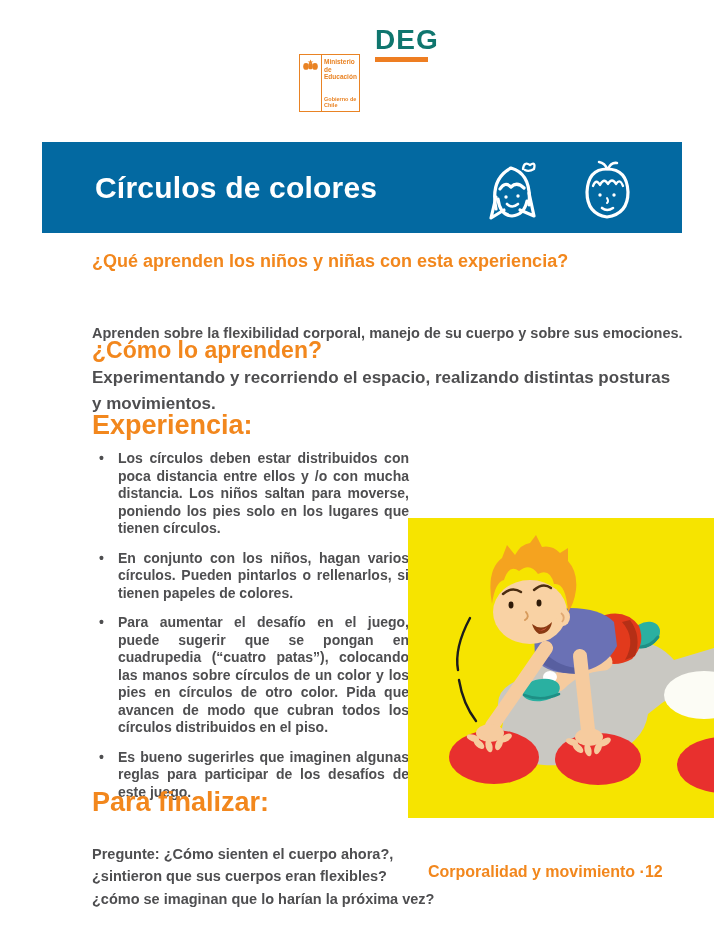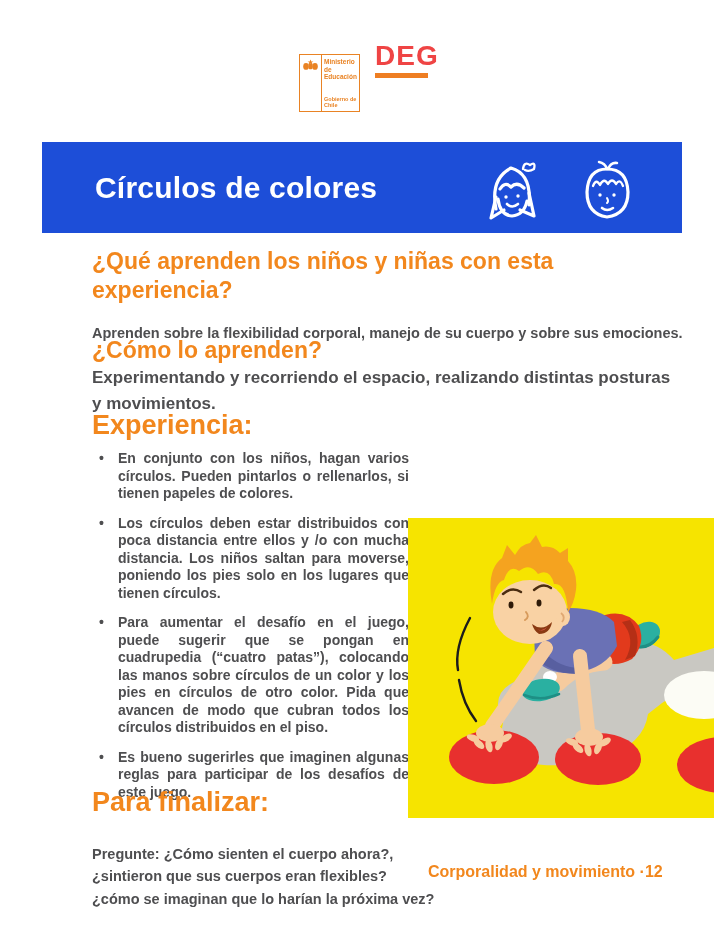--- a/index.html
+++ b/index.html
@@ -10,34 +10,34 @@
   }
   
   .mineduc-box{
     position:absolute;left:299px;top:54px;width:61px;height:58px;
     border:1.5px solid #E98324;display:flex;box-sizing:border-box;
   }
   .mineduc-crest-col{width:21px;border-right:1.5px solid #E98324;display:flex;justify-content:center;padding-top:4px;}
   .mineduc-text-col{flex:1;position:relative;padding:3px 2px;}
   .mineduc-name{font-size:6.5px;line-height:7.5px;color:#E98324;font-weight:bold;}
   .mineduc-gov{position:absolute;left:2px;bottom:3px;font-size:5.5px;color:#E98324;font-weight:bold;}
-  .deg-logo{position:absolute;left:375px;top:42px;color:#ef4444;}
+  .deg-logo{position:absolute;left:375px;top:26px;color:#0f766e;}
   .deg-acronym{font-size:28px;font-weight:bold;letter-spacing:1px;line-height:28px;}
   .deg-bar{width:53px;height:5px;background:#EE7E22;margin-top:3px;}
   .deg-lines{margin-top:6px;font-size:11px;font-weight:bold;line-height:15px;}
   
-  .banner{position:absolute;left:42px;top:142px;width:640px;height:91px;background:#1d4ed8;}
+  .banner{position:absolute;left:42px;top:142px;width:640px;height:91px;background:#0369a1;}
   .banner-title{
     position:absolute;left:53px;top:50%;transform:translateY(-50%);
     margin:0;color:#ffffff;font-size:30px;font-weight:bold;letter-spacing:.2px;
   }
   .banner-faces{position:absolute;left:443px;top:17px;display:flex;gap:43px;}
   
   .h-orange{position:absolute;margin:0;color:#F2871D;font-weight:bold;}
-  .q1{left:92px;top:247px;width:582px;font-size:23px;line-height:29px;}
+  .q1{left:92px;top:247px;width:582px;font-size:18px;line-height:29px;}
   .q2{left:92px;top:336px;font-size:23px;line-height:29px;}
   .q3{left:92px;top:409px;font-size:27px;line-height:32px;}
   .q4{left:92px;top:786px;font-size:27px;line-height:32px;text-align:center;}
   .body-text{color:#4E4E50;font-weight:bold;}
   .p1{position:absolute;left:92px;top:310px;font-size:14.5px;white-space:nowrap;}
   .p2{position:absolute;left:92px;top:365px;font-size:17px;line-height:26px;}
   .bullets{position:absolute;left:92px;top:450px;width:317px;margin:0;padding:0;list-style:none;}
   .bullets li{
     position:relative;padding-left:26px;margin:0 0 12px 0;
     font-size:14px;line-height:17.5px;text-align:justify;
@@ -109,22 +109,22 @@
 
   <h2 class="h-orange q2">¿Cómo lo aprenden?</h2>
   <div class="p2 body-text">
     <div>Experimentando y recorriendo el espacio, realizando distintas posturas</div>
     <div>y movimientos.</div>
   </div>
 
   <h2 class="h-orange q3">Experiencia:</h2>
 
   <ul class="bullets body-text">
+    <li>Los círculos deben estar distribuidos con poca distancia entre ellos y /o con mucha distancia. Los niños saltan para moverse, poniendo los pies solo en los lugares que tienen círculos.</li>
     <li>En conjunto con los niños, hagan varios círculos. Pueden pintarlos o rellenarlos, si tienen papeles de colores.</li>
-    <li>Los círculos deben estar distribuidos con poca distancia entre ellos y /o con mucha distancia. Los niños saltan para moverse, poniendo los pies solo en los lugares que tienen círculos.</li>
     <li>Para aumentar el desafío en el juego, puede sugerir que se pongan en cuadrupedia (“cuatro patas”), colocando las manos sobre círculos de un color y los pies en círculos de otro color. Pida que avancen de modo que cubran todos los círculos distribuidos en el piso.</li>
     <li>Es bueno sugerirles que imaginen algunas reglas para participar de los desafíos de este juego.</li>
   </ul>
 
   <h2 class="h-orange q4">Para finalizar:</h2>
   <p class="finish-text body-text">Pregunte: ¿Cómo sienten el cuerpo ahora?, ¿sintieron que sus cuerpos eran flexibles? ¿cómo se imaginan que lo harían la próxima vez?</p>
 
   <div class="footer-line">Corporalidad y movimiento ·12</div>
 
   <svg class="illustration" viewBox="0 0 306 300">

